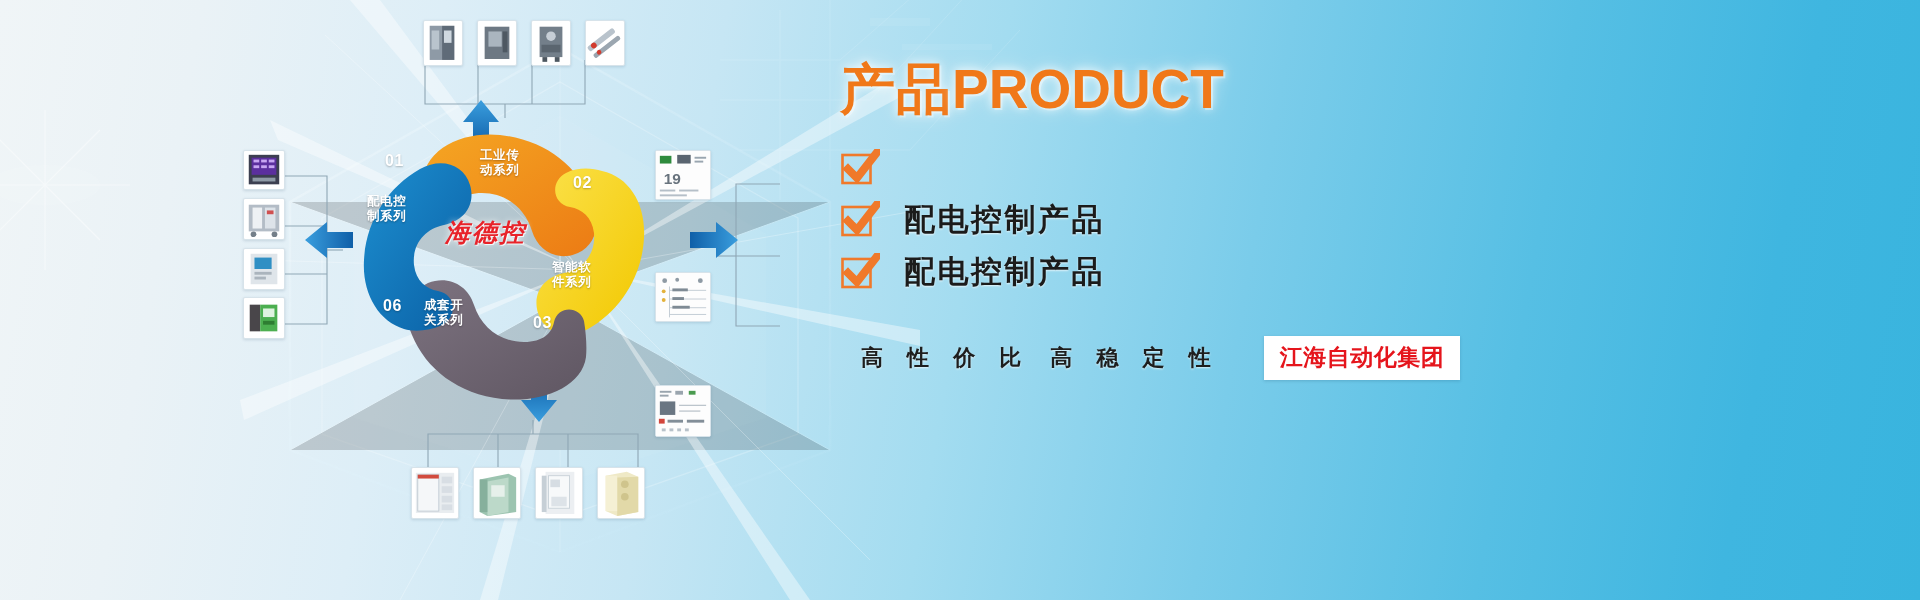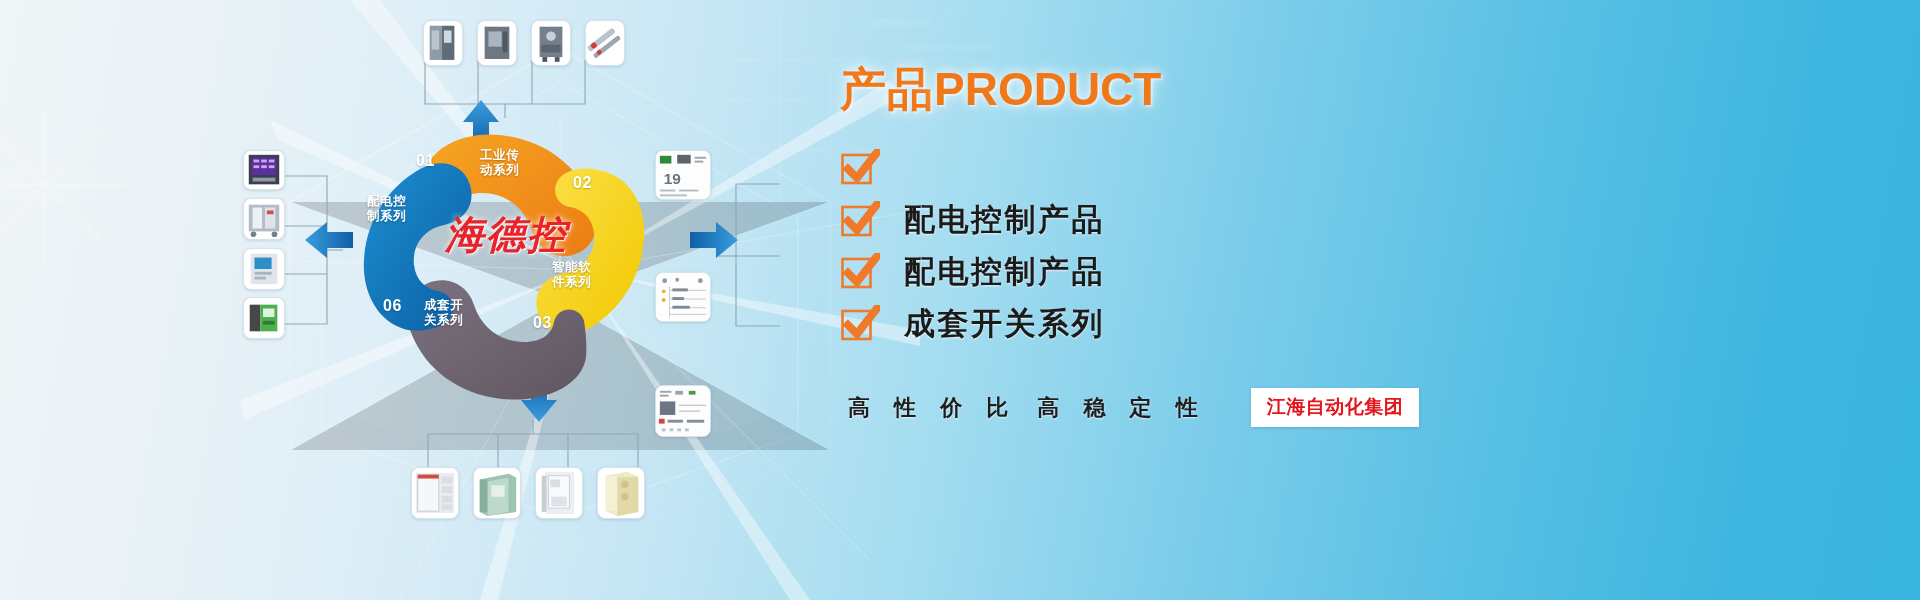--- a/index.html
+++ b/index.html
@@ -23,93 +23,93 @@
     position: absolute; left: 250px; top: 30px;
     width: 620px; height: 540px; opacity: .42;
   }
   .rays { position: absolute; left: 230px; top: 0; width: 700px; height: 600px; opacity: .75; }
   .corner-sparkle { position: absolute; left: -20px; top: 110px; width: 200px; height: 200px; opacity:.5;}
   .right-tech { position:absolute; right:880px; top:0; width:320px; height:320px; opacity:.30;}
 
   
   .cycle { position: absolute; left: 330px; top: 105px; width: 390px; height: 300px; }
   .cycle-center-text {
-    position: absolute; left: 445px; top: 208px;
+    position: absolute; left: 445px; top: 216px;
     font-family: "Liberation Serif", "DejaVu Serif", serif;
-    font-size: 39px; font-weight: bold; font-style: italic;
+    font-size: 25px; font-weight: bold; font-style: italic;
     color: #e8232a; letter-spacing: 2px;
     text-shadow: 0 0 6px rgba(255,255,255,.95), 1px 1px 0 rgba(255,255,255,.8);
     white-space: nowrap;
   }
   .seg-label {
     position: absolute; color: #fff; font-weight: bold;
     font-size: 12.5px; line-height: 15px; letter-spacing: .6px;
     text-shadow: 0 1px 2px rgba(0,0,0,.30); text-align: center;
     white-space: pre-line;
   }
   .seg-num {
     position: absolute; color: #fff; font-weight: bold;
     font-size: 16px; letter-spacing: .5px;
     text-shadow: 0 1px 2px rgba(0,0,0,.25);
   }
   .lbl-01 { left: 480px; top: 148px; font-family: Liberation Serif, serif; }
-  .num-01 { left: 416px; top: 152px; }
+  .num-01 { left: 385px; top: 152px; }
   .lbl-02 { left: 532px; top: 260px; margin-left: 20px; }
   .num-02 { left: 557px; top: 174px; margin-left: 16px; }
   .lbl-03 { left: 424px; top: 298px; }
   .num-03 { left: 533px; top: 314px; }
   .lbl-04 { left: 367px; top: 194px; }
   .num-04 { left: 383px; top: 297px; }
 
   
   .thumb {
     position: absolute; background: #fff;
-    border: 1px solid #d7e3ea; border-radius: 8px;
+    border: 1px solid #d7e3ea; border-radius: 2px;
     box-shadow: 0 1px 3px rgba(30,70,100,.16);
     overflow: hidden;
   }
   .thumb-inner { position: absolute; inset: 0; }
 
   .arrow { position: absolute; }
 
   
   .right-block { position: absolute; left: 840px; top: 58px; width: 560px; }
 
   .headline {
-    font-size: 46px; font-weight: bold; color: #f07819;
+    font-size: 55px; font-weight: bold; color: #f07819;
     letter-spacing: 1px; line-height: 62px; white-space: nowrap;
     text-shadow: 0 0 10px rgba(255,255,255,.85),
                  0 0 20px rgba(255,255,255,.55),
                  2px 2px 0 rgba(255,255,255,.35);
   }
   .headline .en { font-weight: bold; letter-spacing: 0px; }
 
   .feature-list { margin-top: 22px; }
   .feature-row {
     display: flex; align-items: center; height: 52px;
   }
   .check-icon { width: 40px; height: 38px; margin-right: 24px; flex: 0 0 auto; }
   .feature-label {
     font-size: 31px; font-weight: bold; color: #1b1b1b;
     letter-spacing: 2.5px; line-height: 38px; white-space: nowrap;
     text-shadow: 0 1px 2px rgba(255,255,255,.75);
   }
 
   .tagline-row {
-    display: flex; align-items: center; margin-top: 38px; margin-left: 8px;
+    display: flex; align-items: center; margin-top: 38px; margin-left: 21px;
   }
   .tagline {
     font-size: 22px; font-weight: bold; color: #1e1e1e;
     letter-spacing: 9px; white-space: nowrap;
     text-shadow: 0 1px 2px rgba(255,255,255,.7);
   }
   .tagline + .tagline { margin-left: 20px; }
   .brand-badge {
     margin-left: 44px; background: #ffffff; color: #e5151c;
-    font-size: 19px; font-weight: bold; letter-spacing: .5px;
+    font-size: 23px; font-weight: bold; letter-spacing: .5px;
     padding: 6px 16px 7px; white-space: nowrap;
     box-shadow: 0 1px 3px rgba(20,60,90,.2);
   }
 </style>
 </head>
 <body>
 
 <div id="banner">
 
   <div class="bg-layer">
@@ -534,27 +534,20 @@
       </div>
 
       <div class="feature-row">
         <svg class="check-icon" viewBox="0 0 40 38">
           <rect x="2.5" y="6" width="28" height="28" fill="none" stroke="#f0792a" stroke-width="2.6"></rect>
           <path d="M8 20 L17 29 L38 2" fill="none" stroke="#f0792a" stroke-width="8" stroke-linecap="square"></path>
         </svg>
         <span class="feature-label">配电控制产品</span>
       </div>
 
-      <div class="feature-row">
-        <svg class="check-icon" viewBox="0 0 40 38">
-          <rect x="2.5" y="6" width="28" height="28" fill="none" stroke="#f0792a" stroke-width="2.6"></rect>
-          <path d="M8 20 L17 29 L38 2" fill="none" stroke="#f0792a" stroke-width="8" stroke-linecap="square"></path>
-        </svg>
-        <span class="feature-label">成套开关系列</span>
-      </div>
     </div>
 
     <div class="tagline-row">
       <span class="tagline">高 性 价 比</span>
       <span class="tagline">高 稳 定 性</span>
       <span class="brand-badge">江海自动化集团</span>
     </div>
   </div>
 
 </div>

